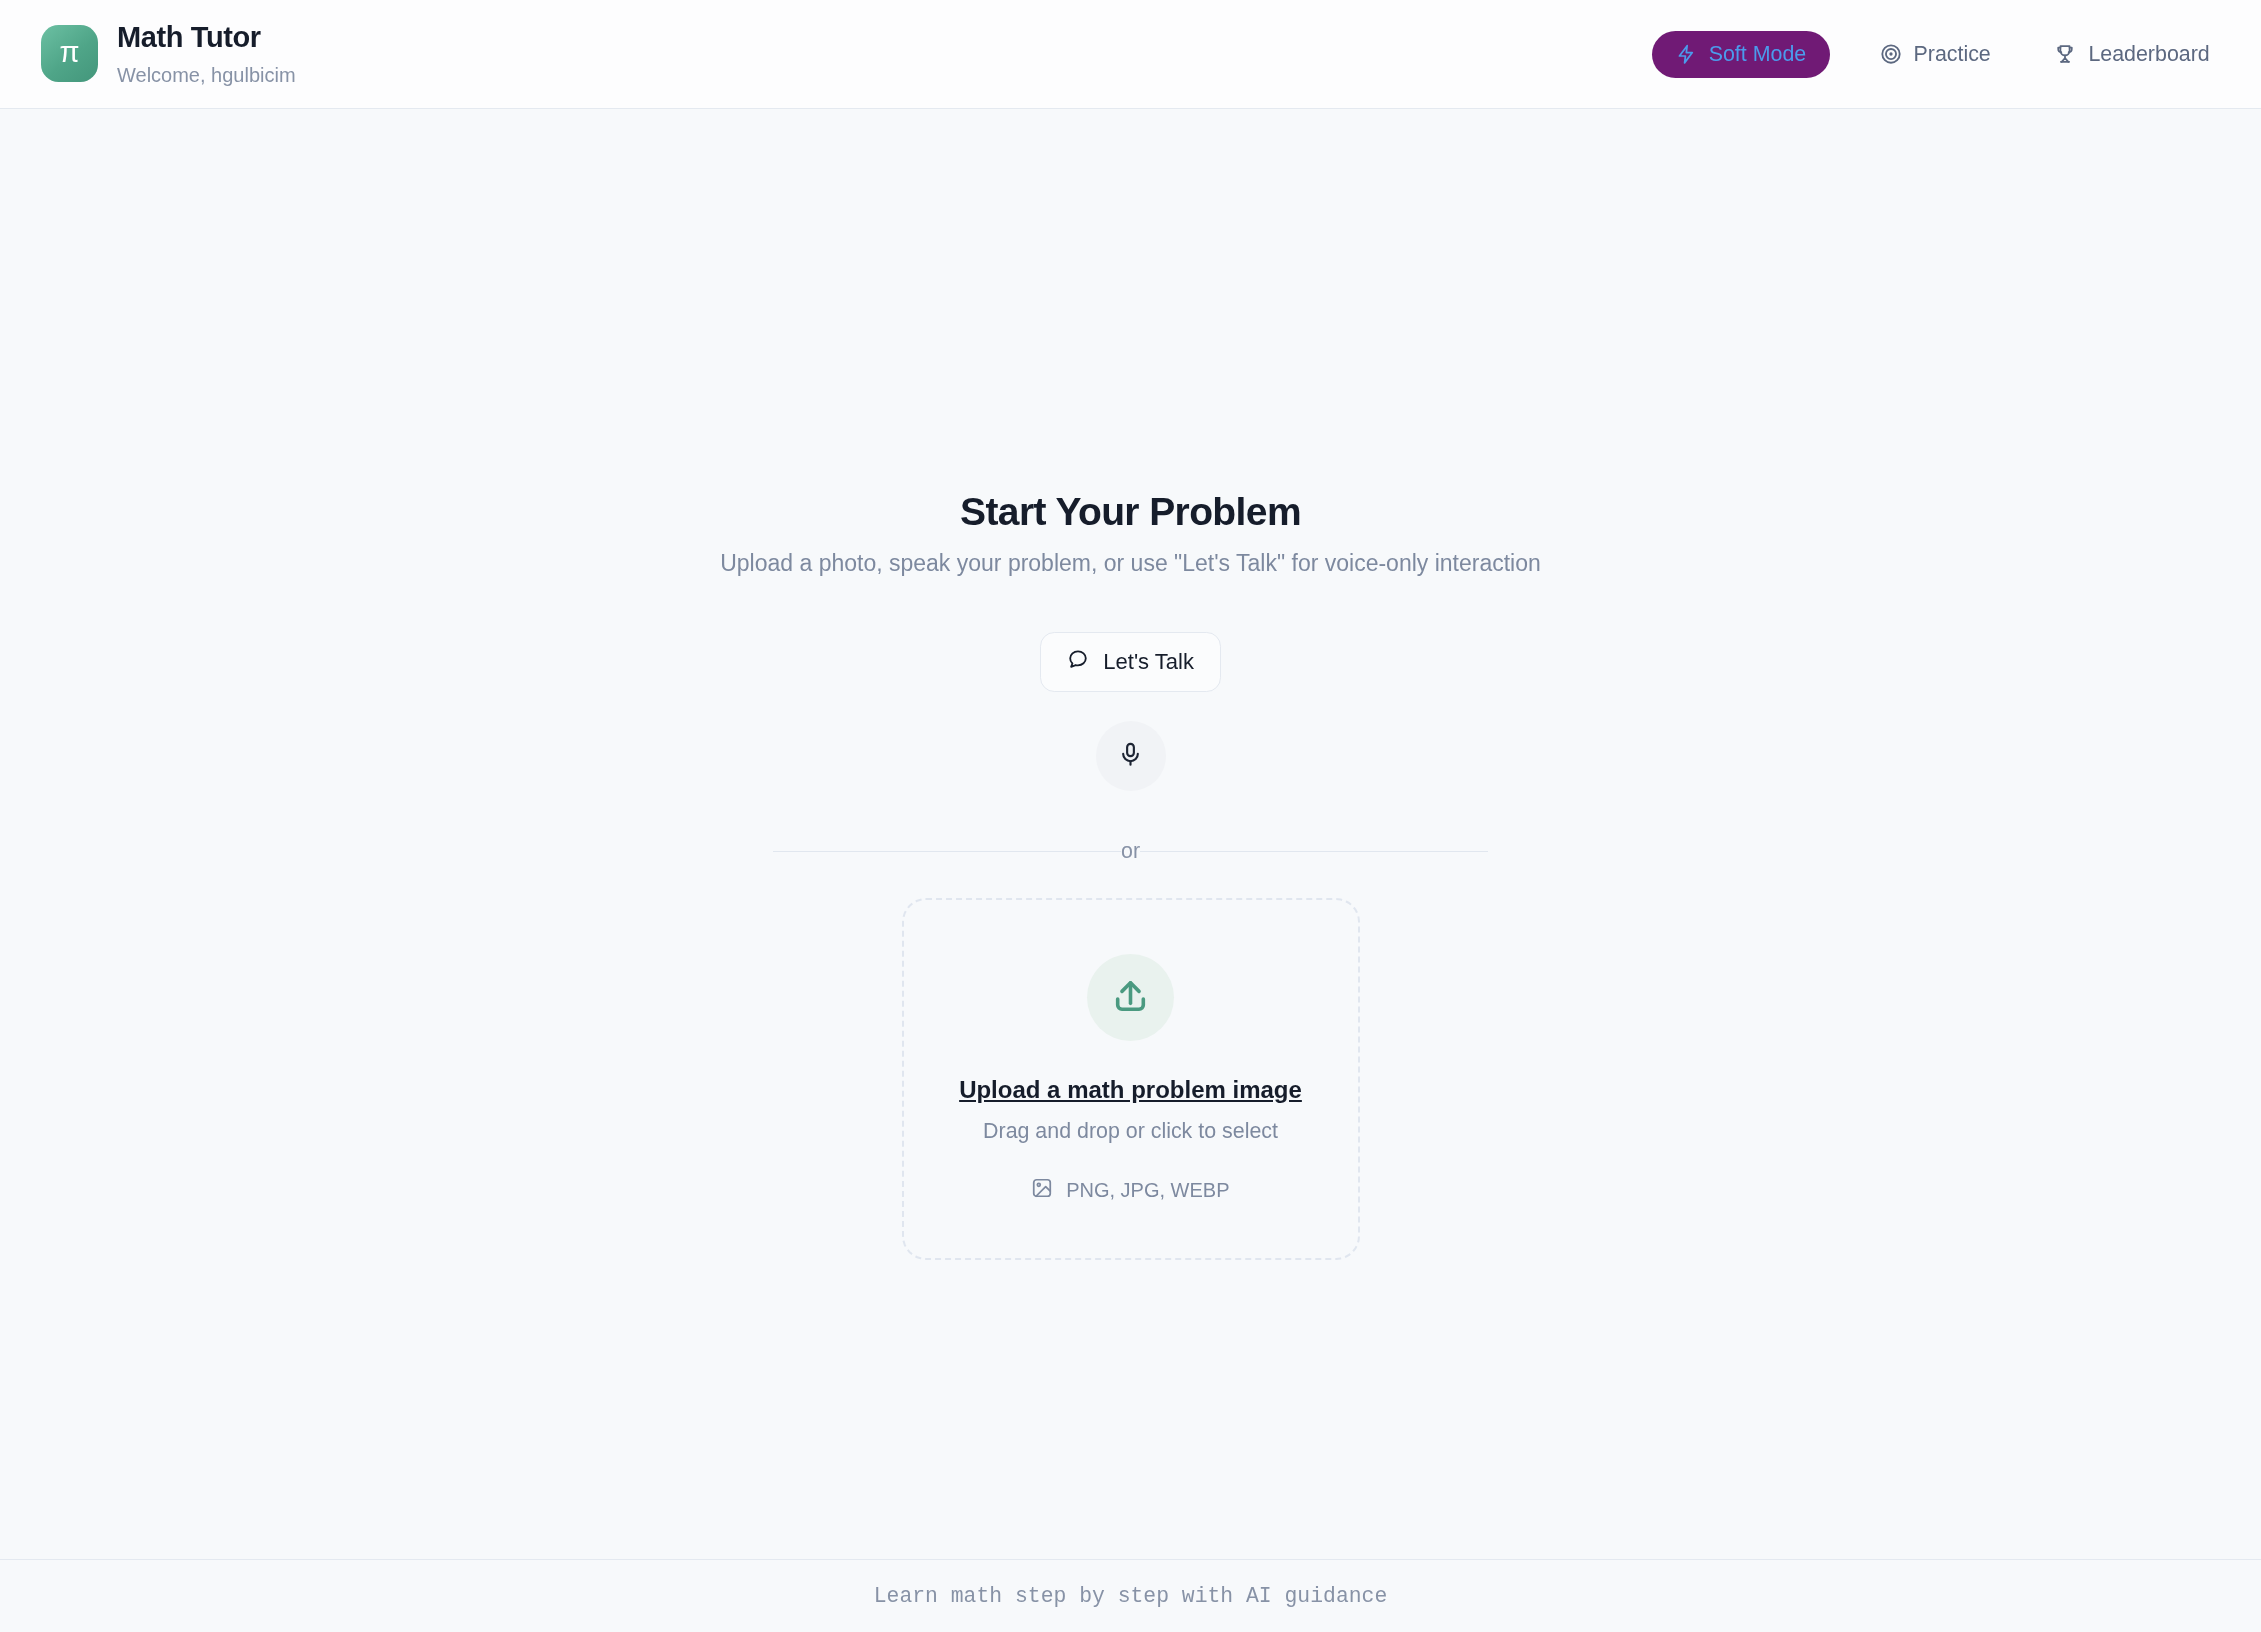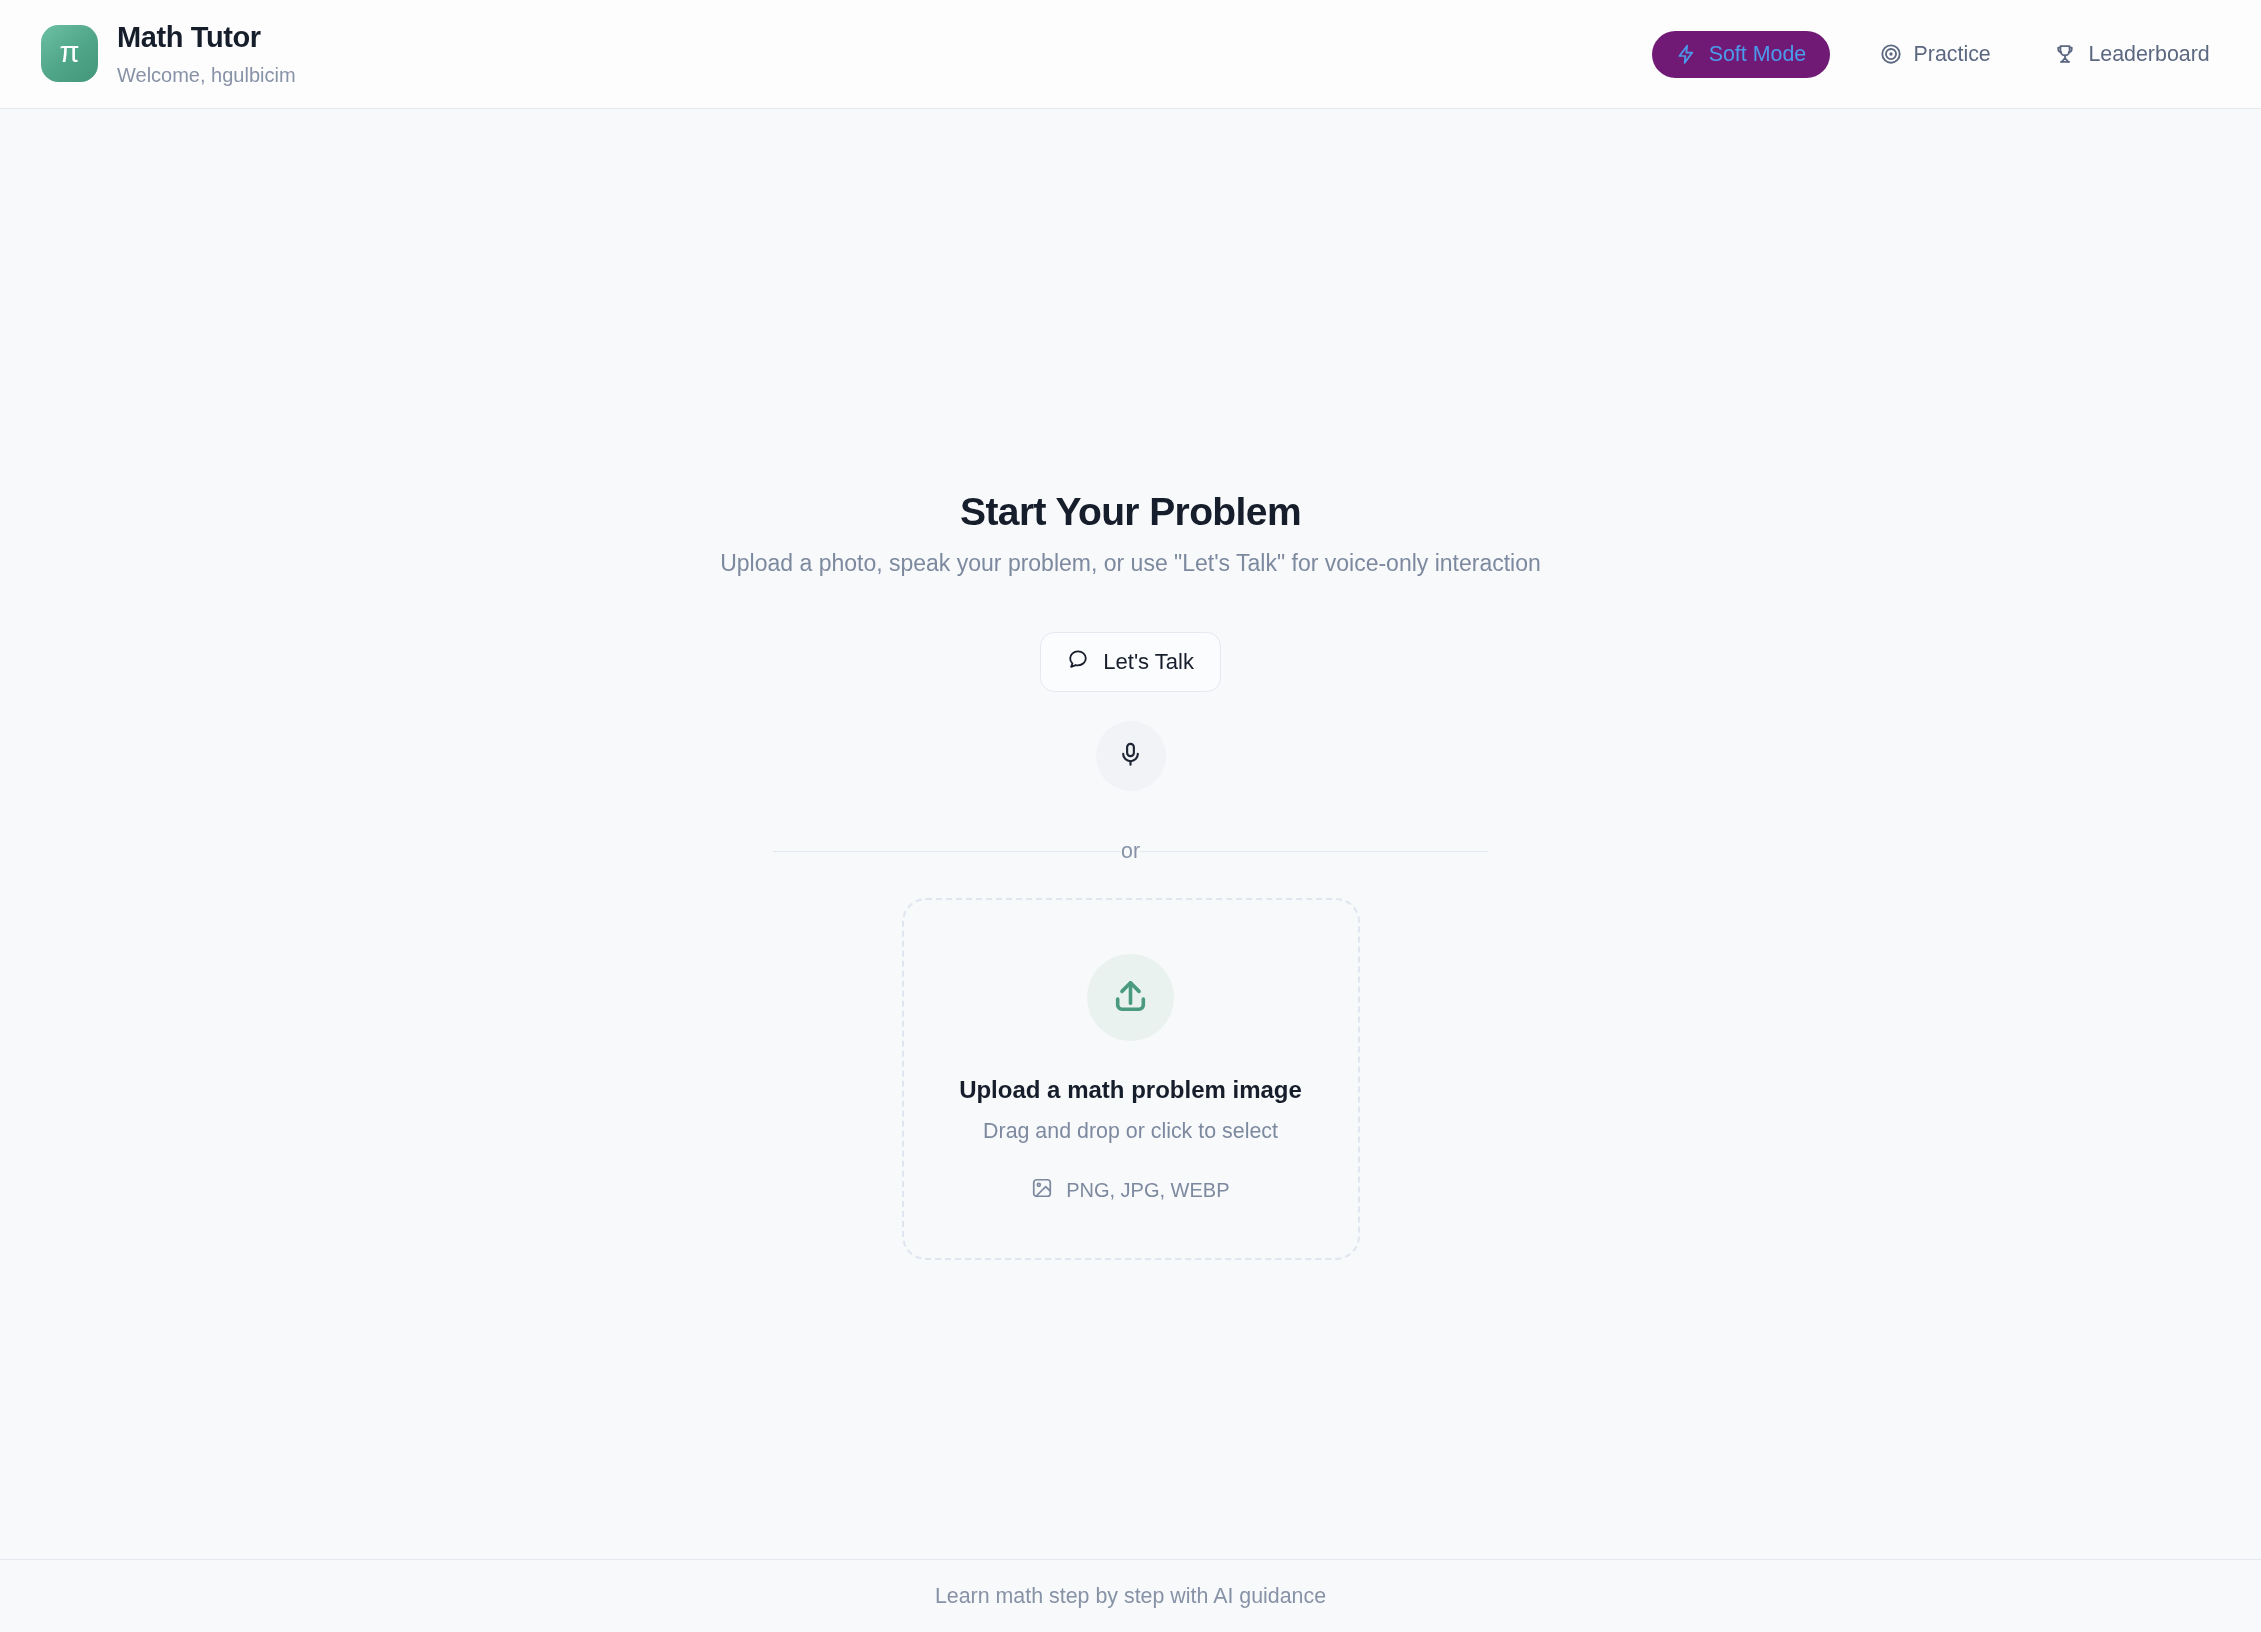--- a/index.html
+++ b/index.html
@@ -185,20 +185,21 @@
     display: flex;
     align-items: center;
     justify-content: center;
   }
 
   .dropzone-title {
     margin-top: 35px;
     font-size: 24px;
     font-weight: bold;
     color: #161d2b;
+    text-decoration: underline;
   }
 
   .dropzone-subtitle {
     margin-top: 15px;
     font-size: 21.4px;
     color: #7d899f;
   }
 
   .dropzone-formats {
     margin-top: 33px;
@@ -212,20 +213,21 @@
   
   .app-footer {
     flex: 0 0 auto;
     height: 73px;
     border-top: 1.6px solid #e4e9f0;
     display: flex;
     align-items: center;
     justify-content: center;
     font-size: 21.4px;
     color: #8792a6;
+    font-family: Liberation Mono, monospace;
   }
 </style>
 </head>
 <body>
 
 <header class="app-header">
 
   <div class="brand">
     <div class="brand-logo">
       <span>π</span>

